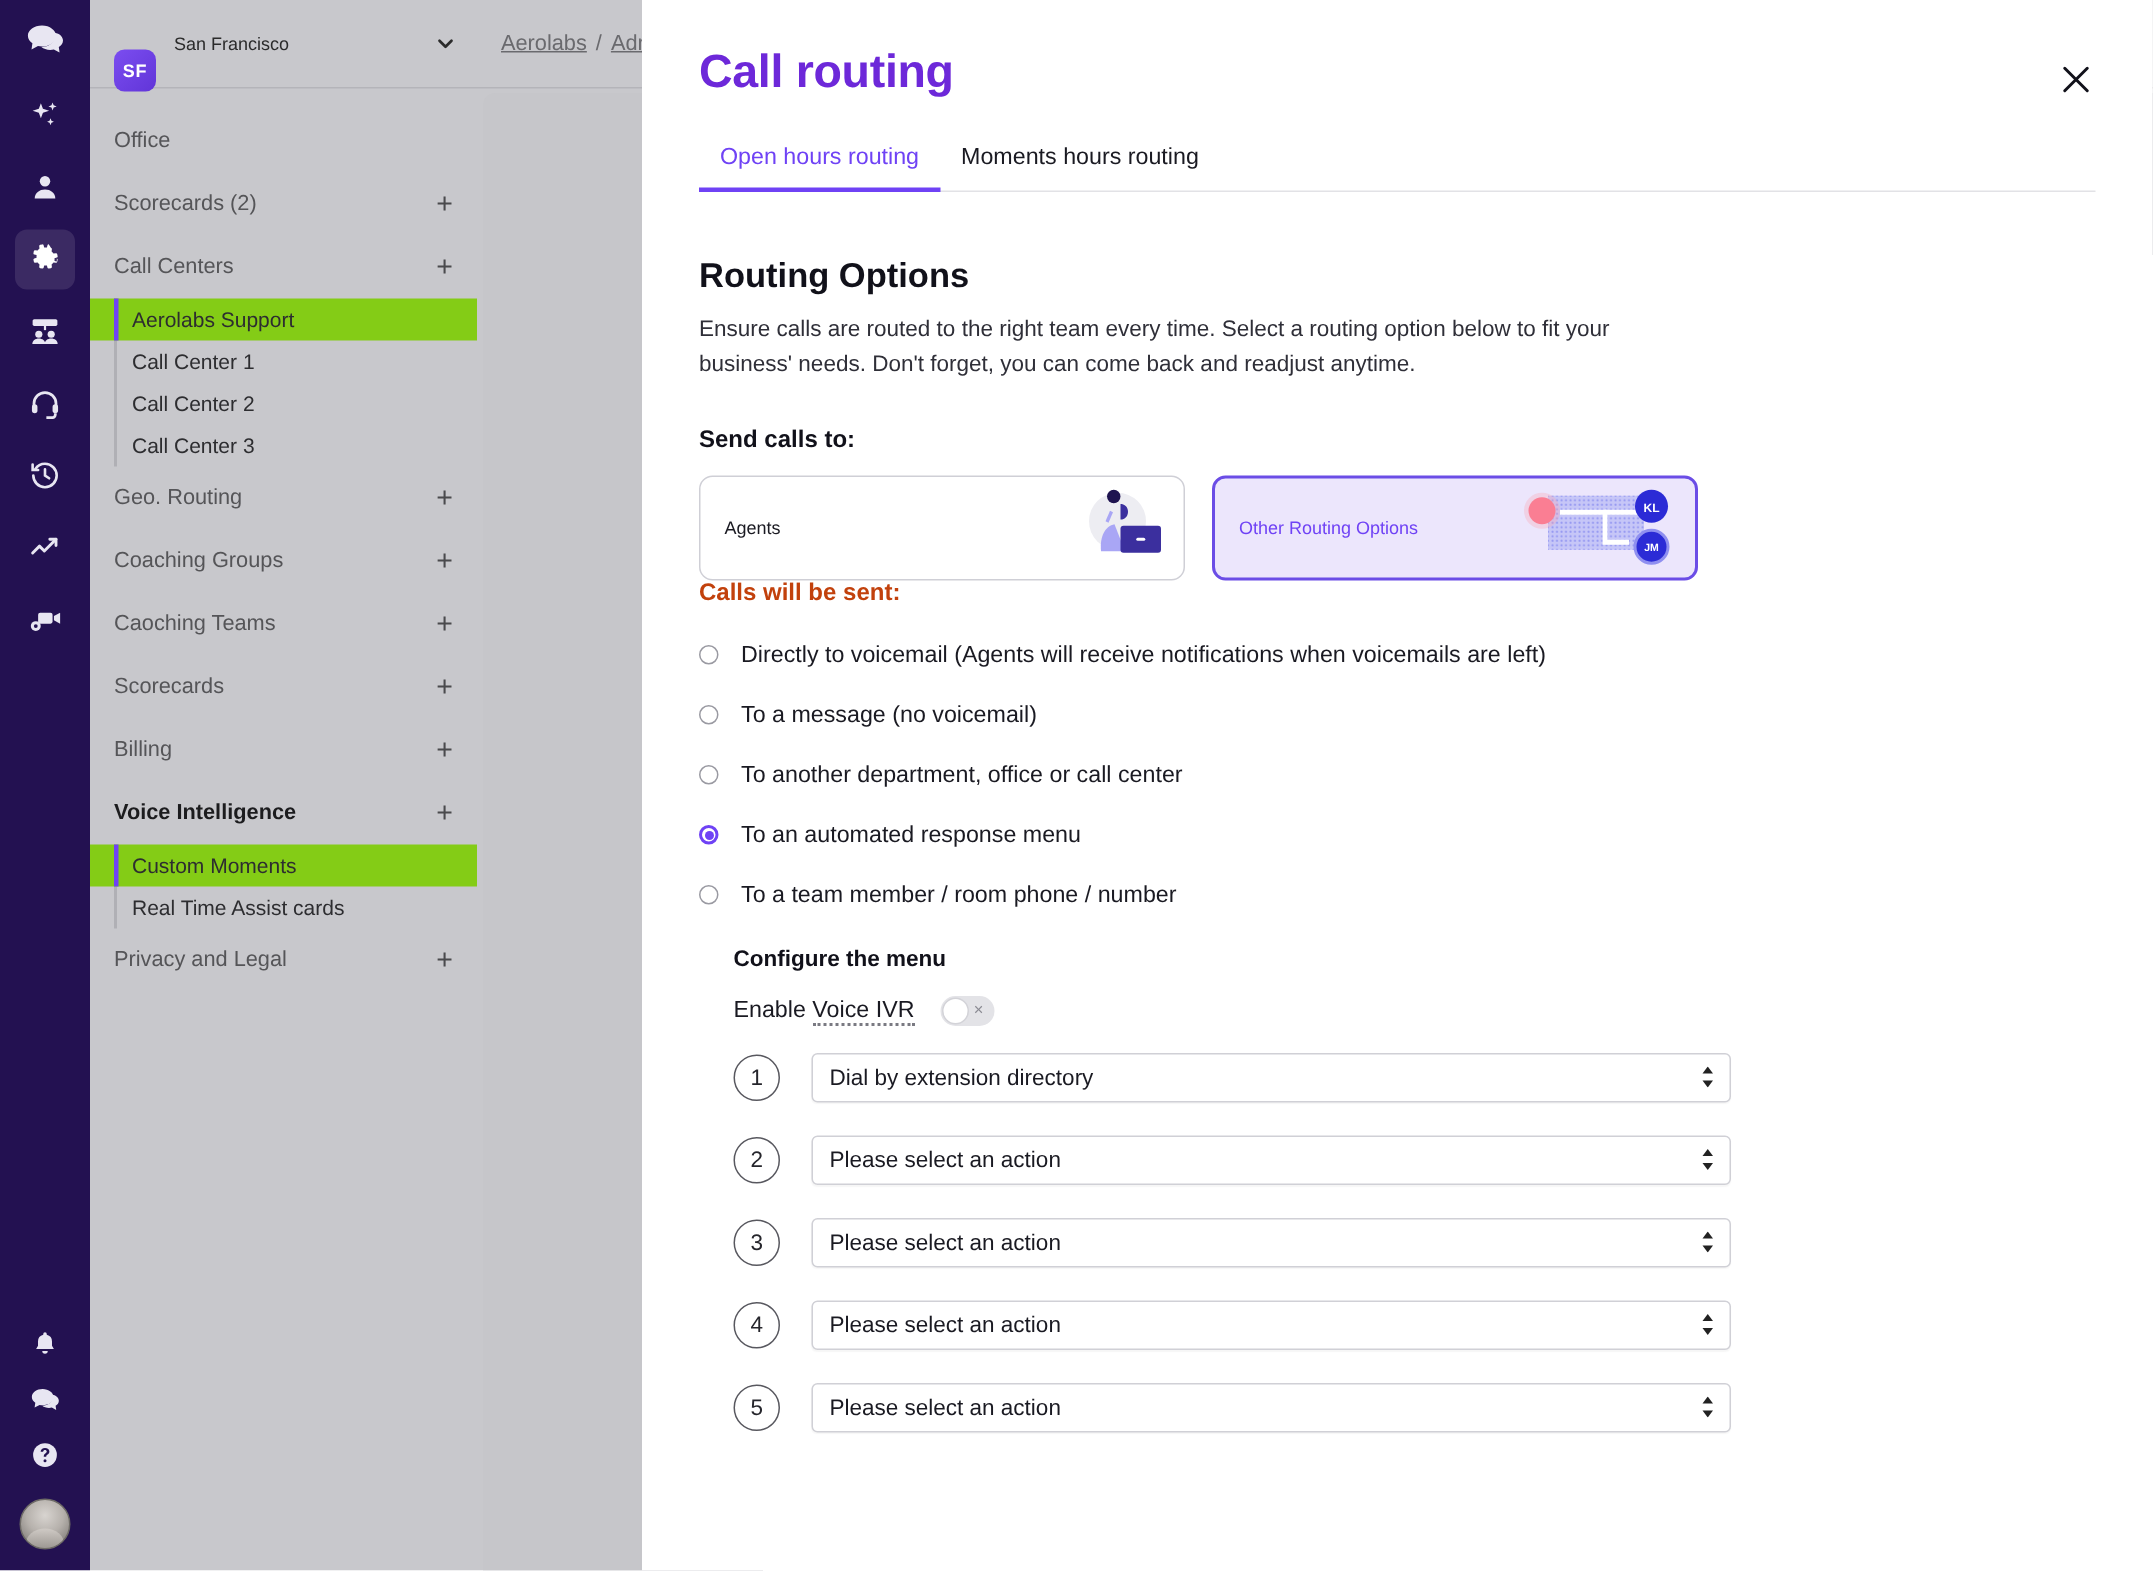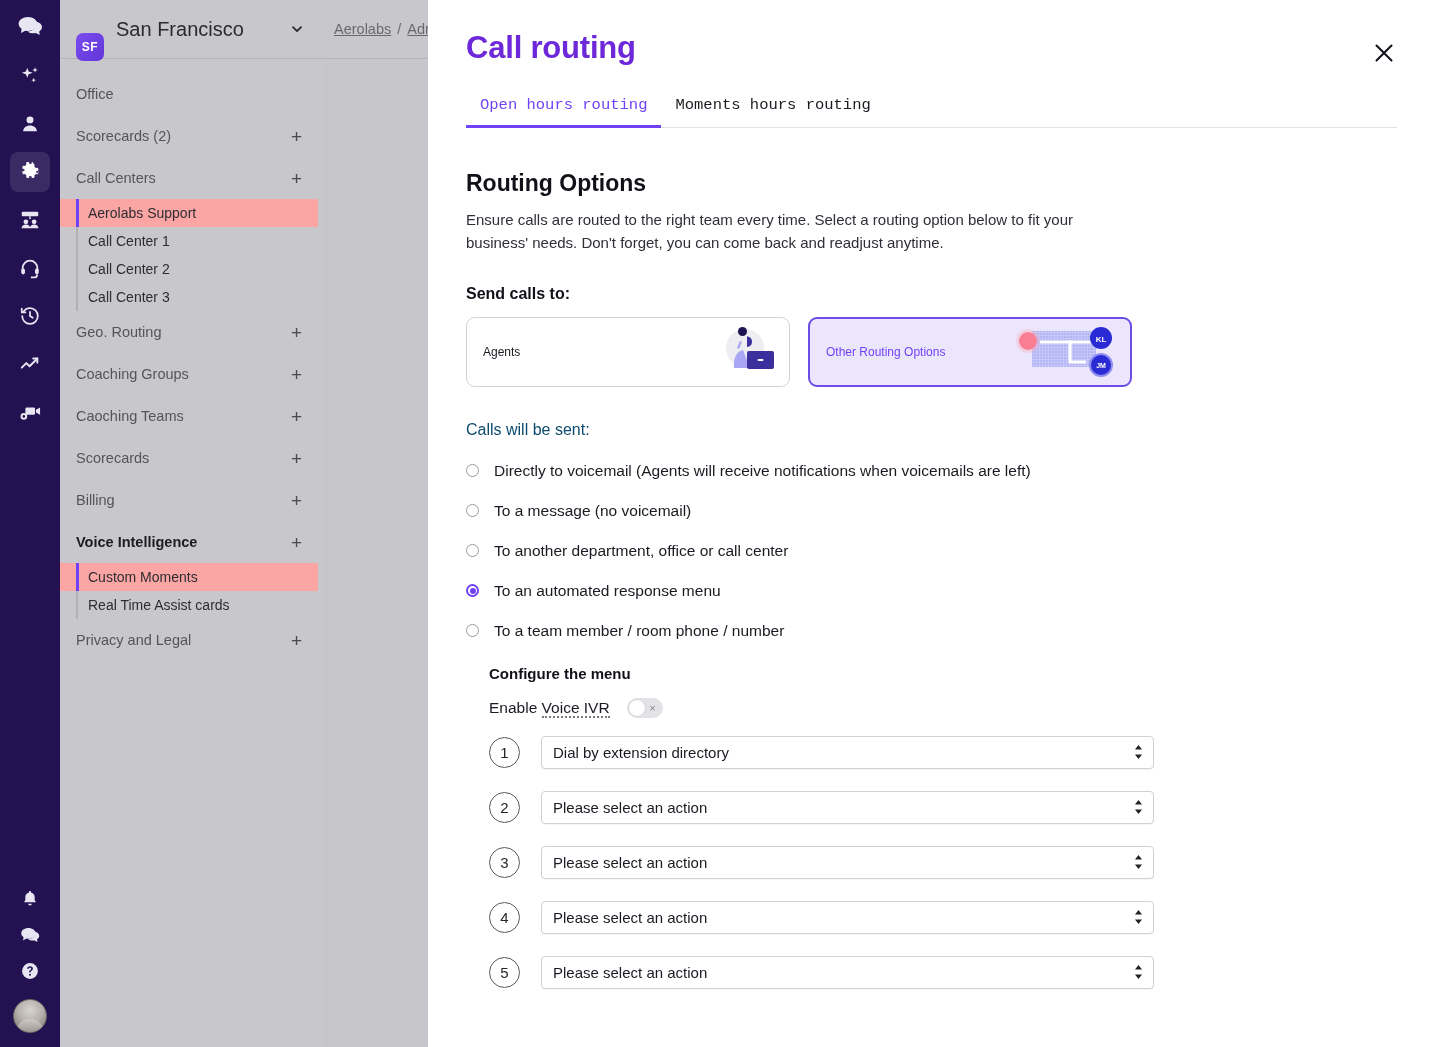--- a/index.html
+++ b/index.html
@@ -49,41 +49,41 @@
     border-bottom: 1px solid #b4b4b9;
   }
   .sf-badge {
     width: 28px; height: 28px; border-radius: 7px;
     background: linear-gradient(135deg,#7b4df0,#6135d8);
     color: #ffffff; font-size: 12px; font-weight: bold;
     display: flex; align-items: center; justify-content: center; letter-spacing: .5px;
     flex: 0 0 auto;
     margin-top: 36px;
   }
-  .sf-name { font-size: 20px; color: #2b2b2b; margin-left: 12px; flex: 1 1 auto;
+  .sf-name { font-size: 12px; color: #2b2b2b; margin-left: 12px; flex: 1 1 auto;
              white-space: nowrap; overflow: hidden; }
   .chev { width: 14px; height: 14px; flex: 0 0 auto; }
   .sb-body { padding-top: 14px; }
   .sb-row {
     display: flex; align-items: center; justify-content: space-between;
     padding: 0 16px; height: 42px; cursor: pointer;
   }
   .sb-row .label { font-size: 14.5px; color: #555558; }
   .sb-row.bold .label { color: #1c1c1e; font-weight: bold; }
   .sb-row .plus { font-size: 19px; color: #4a4a4d; line-height: 1; }
   .sb-children { position: relative; padding-left: 0; }
   .sb-children::before {
     content: ""; position: absolute; left: 16px; top: 0; bottom: 0;
     width: 2px; background: #b0b0b5;
   }
   .sb-child {
     position: relative; height: 28px; display: flex; align-items: center;
     padding-left: 28px; font-size: 14px; color: #2d2d30; cursor: pointer;
   }
-  .sb-child.active { background: #fca5a5; }
+  .sb-child.active { background: #84cc16; }
   .sb-child.active::before {
     content:""; position:absolute; left:16px; top:0; bottom:0; width:3px; background:#6f42f5;
   }
 
   
   .main-bg {
     position: absolute; left: 318px; top: 0; right: 0; bottom: 0;
     background: #c8c8cc;
   }
   .topbar {
@@ -103,21 +103,21 @@
     background: #ffffff; z-index: 5; overflow: hidden;
   }
   .modal-inner { padding: 30px 38px 0 38px; }
   .modal-title { font-size: 31px; font-weight: bold; color: #6d28d9; letter-spacing: -0.2px; }
   .modal-sub { font-size: 15px; color: #2f2f38; margin-top: 11px; }
   .close-x {
     position: absolute; right: 36px; top: 38px; width: 30px; height: 30px;
     display: flex; align-items: center; justify-content: center; cursor: pointer;
   }
   .tabs {
-    margin-top: 30px; display: flex; border-bottom: 1px solid #e2e2e6; gap: 0; font-family: Liberation Mono, monospace;
+    margin-top: 30px; display: flex; border-bottom: 1px solid #e2e2e6; gap: 0;
   }
   .tab {
     font-size: 15.5px; padding: 0 14px 13px 14px; color: #1a1a22; cursor: pointer;
     position: relative;
   }
   .tab.active { color: #6f42f5; }
   .tab.active::after {
     content:""; position:absolute; left:0; right:0; bottom:-1px; height:3px; background:#6f42f5;
   }
 
@@ -129,21 +129,21 @@
   .opt-card {
     width: 324px; height: 70px; border-radius: 9px; border: 1px solid #cfcfd6;
     background: #ffffff; display: flex; align-items: center; padding: 0 16px;
     position: relative; cursor: pointer; overflow: hidden;
   }
   .opt-card.selected { background: #ece6fc; border: 2px solid #6b4de6; }
   .opt-card .ctext { font-size: 12px; color: #1a1a22; }
   .opt-card.selected .ctext { color: #6f42f5; }
   .opt-illus { position: absolute; right: 12px; top: 50%; transform: translateY(-50%); }
 
-  .lbl-bold2 { font-size: 16px; font-weight: normal; color: #0c4a6e; margin-top: 34px; }
+  .lbl-bold2 { font-size: 16px; font-weight: bold; color: #c2410c; }
   .radios { margin-top: 12px; }
   .radio-row { display: flex; align-items: center; height: 40px; cursor: pointer; }
   .radio {
     width: 13px; height: 13px; border-radius: 50%; border: 1.5px solid #9a9aa2;
     background: #fff; flex: 0 0 auto; position: relative;
   }
   .radio.on { border: 2px solid #6f42f5; }
   .radio.on::after {
     content:""; position:absolute; left:50%; top:50%; width:6px; height:6px;
     transform: translate(-50%,-50%); border-radius:50%; background:#6f42f5;

